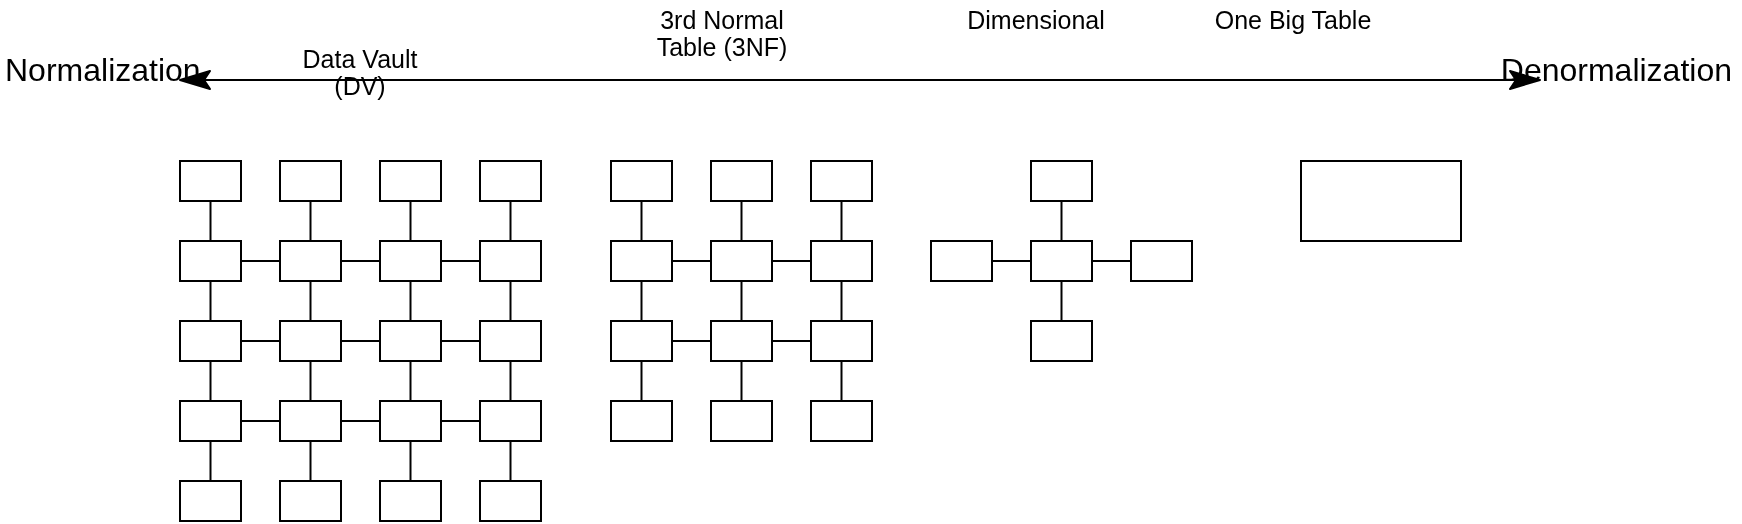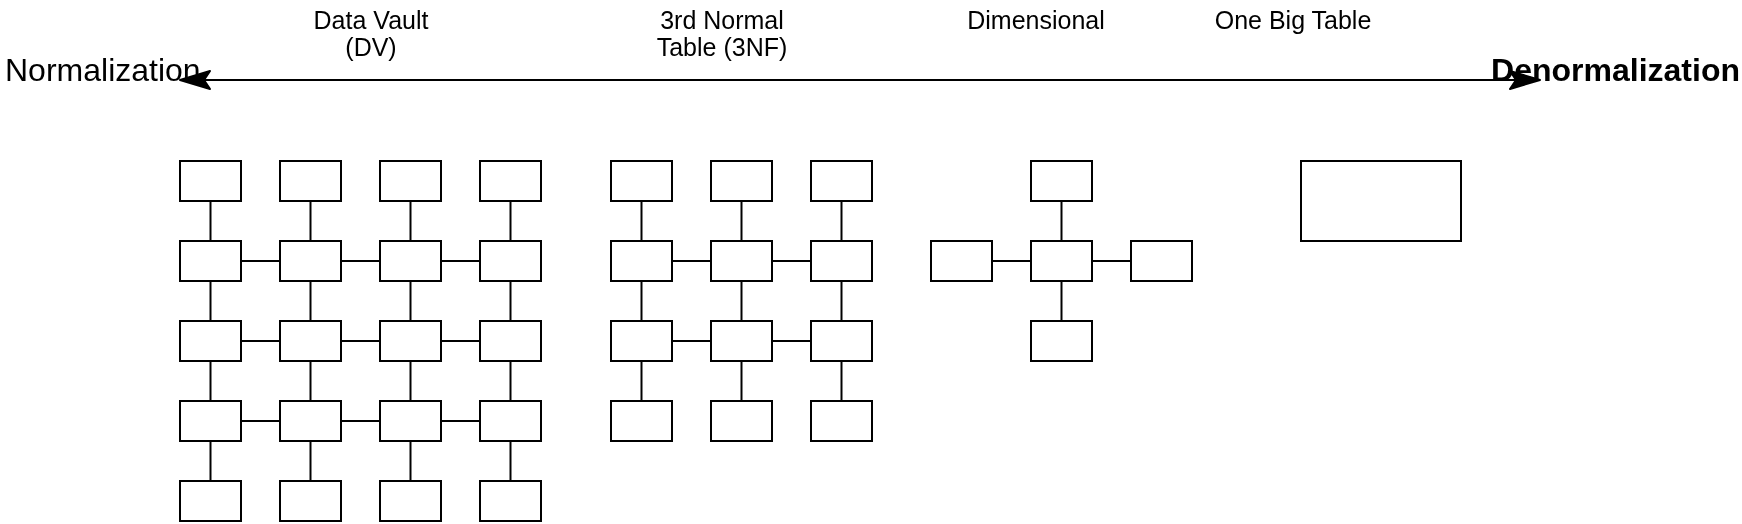--- a/index.html
+++ b/index.html
@@ -27,21 +27,21 @@
   }
   .axis-label {
     position: absolute;
     top: 56px;
     font-size: 32px;
     line-height: 28px;
     white-space: nowrap;
     color: var(--line, #000000);
   }
   .axis-label.left  { left: 5px; }
-  .axis-label.right { right: 2px; font-weight: bold; }
+  .axis-label.right { right: 10px; }
   #diagram-svg {
     position: absolute;
     left: 0; top: 0;
     width: 1742px;
     height: 524px;
   }
   .entity {
     fill: var(--fill, #ffffff);
     stroke: var(--line, #000000);
     stroke-width: 2;
@@ -59,21 +59,21 @@
     stroke: var(--line, #000000);
     stroke-width: 2;
     stroke-linejoin: round;
   }
 </style>
 </head>
 <body>
 
 <div class="canvas">
 
-  <div class="method-label" style="left: 371px;">
+  <div class="method-label" style="left: 360px; margin-top: 39px;">
     <div>Data Vault</div>
     <div>(DV)</div>
   </div>
   <div class="method-label" style="left: 722px;">
     <div>3rd Normal</div>
     <div>Table (3NF)</div>
   </div>
   <div class="method-label" style="left: 1036px;">
     <div>Dimensional</div>
   </div>

